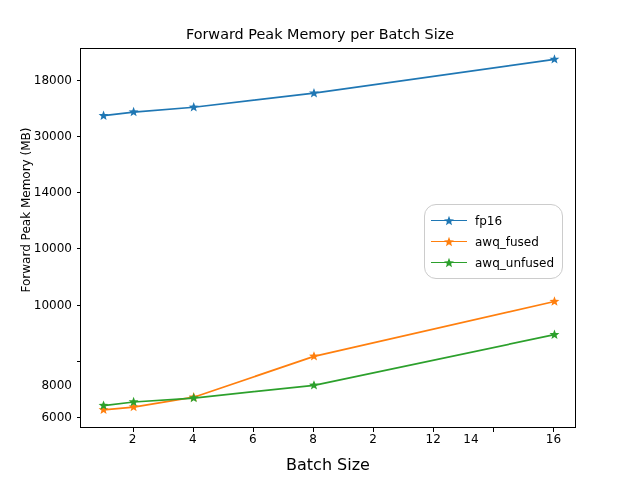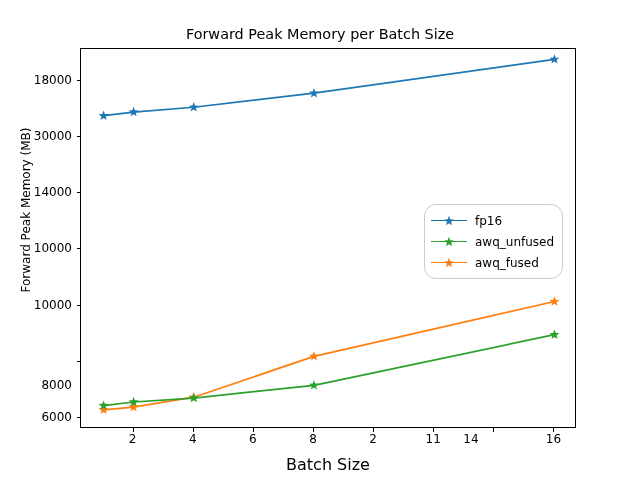--- a/index.html
+++ b/index.html
@@ -151,21 +151,21 @@
       <div class="ytick-label" style="right: 568px; top: 192.119px;">14000</div>
       <div class="ytick-label" style="right: 568px; top: 135.822px;">30000</div>
       <div class="ytick-label" style="right: 568px; top: 79.5259px;">18000</div>
     </div>
   <div id="xtick-labels">
       <div class="xtick-label" style="left: 132.606px;">2</div>
       <div class="xtick-label" style="left: 192.727px;">4</div>
       <div class="xtick-label" style="left: 252.848px;">6</div>
       <div class="xtick-label" style="left: 312.97px;">8</div>
       <div class="xtick-label" style="left: 373.091px;">2</div>
-      <div class="xtick-label" style="left: 433.212px;">11</div>
+      <div class="xtick-label" style="left: 433.212px;">12</div>
       <div class="xtick-label" style="left: 471px;">14</div>
       <div class="xtick-label" style="left: 553.455px;">16</div>
     </div>
   <div id="tick-marks">
       <div class="tick-mark-y" style="top: 417.304px;"></div>
       <div class="tick-mark-y" style="top: 361.007px;"></div>
       <div class="tick-mark-y" style="top: 304.711px;"></div>
       <div class="tick-mark-y" style="top: 248.415px;"></div>
       <div class="tick-mark-y" style="top: 192.119px;"></div>
       <div class="tick-mark-y" style="top: 135.822px;"></div>
@@ -214,31 +214,31 @@
         <div class="legend-sample">
           <div class="legend-line" style="background: rgb(31, 119, 180);"></div>
           <svg width="14" height="14" style="position: absolute; left: 11px; top: 0px;">
             <polygon points="7.00,1.80 8.28,5.23 11.95,5.39 9.08,7.67 10.06,11.21 7.00,9.18 3.94,11.21 4.92,7.67 2.05,5.39 5.72,5.23" fill="#1f77b4"></polygon>
           </svg>
         </div>
         <span class="legend-label">fp16</span>
       </div>
       <div class="legend-row">
         <div class="legend-sample">
+          <div class="legend-line" style="background: rgb(255, 127, 14);"></div>
+          <svg width="14" height="14" style="position: absolute; left: 11px; top: 0px;">
+            <polygon points="7.00,1.80 8.28,5.23 11.95,5.39 9.08,7.67 10.06,11.21 7.00,9.18 3.94,11.21 4.92,7.67 2.05,5.39 5.72,5.23" fill="#ff7f0e"></polygon>
+          </svg>
+        </div>
+        <span class="legend-label">awq_fused</span>
+      </div>
+      <div class="legend-row">
+        <div class="legend-sample">
           <div class="legend-line" style="background: rgb(44, 160, 44);"></div>
           <svg width="14" height="14" style="position: absolute; left: 11px; top: 0px;">
             <polygon points="7.00,1.80 8.28,5.23 11.95,5.39 9.08,7.67 10.06,11.21 7.00,9.18 3.94,11.21 4.92,7.67 2.05,5.39 5.72,5.23" fill="#2ca02c"></polygon>
           </svg>
         </div>
         <span class="legend-label">awq_unfused</span>
       </div>
-      <div class="legend-row">
-        <div class="legend-sample">
-          <div class="legend-line" style="background: rgb(255, 127, 14);"></div>
-          <svg width="14" height="14" style="position: absolute; left: 11px; top: 0px;">
-            <polygon points="7.00,1.80 8.28,5.23 11.95,5.39 9.08,7.67 10.06,11.21 7.00,9.18 3.94,11.21 4.92,7.67 2.05,5.39 5.72,5.23" fill="#ff7f0e"></polygon>
-          </svg>
-        </div>
-        <span class="legend-label">awq_fused</span>
-      </div>
     </div>
 
 </div>
 
 </body></html>

